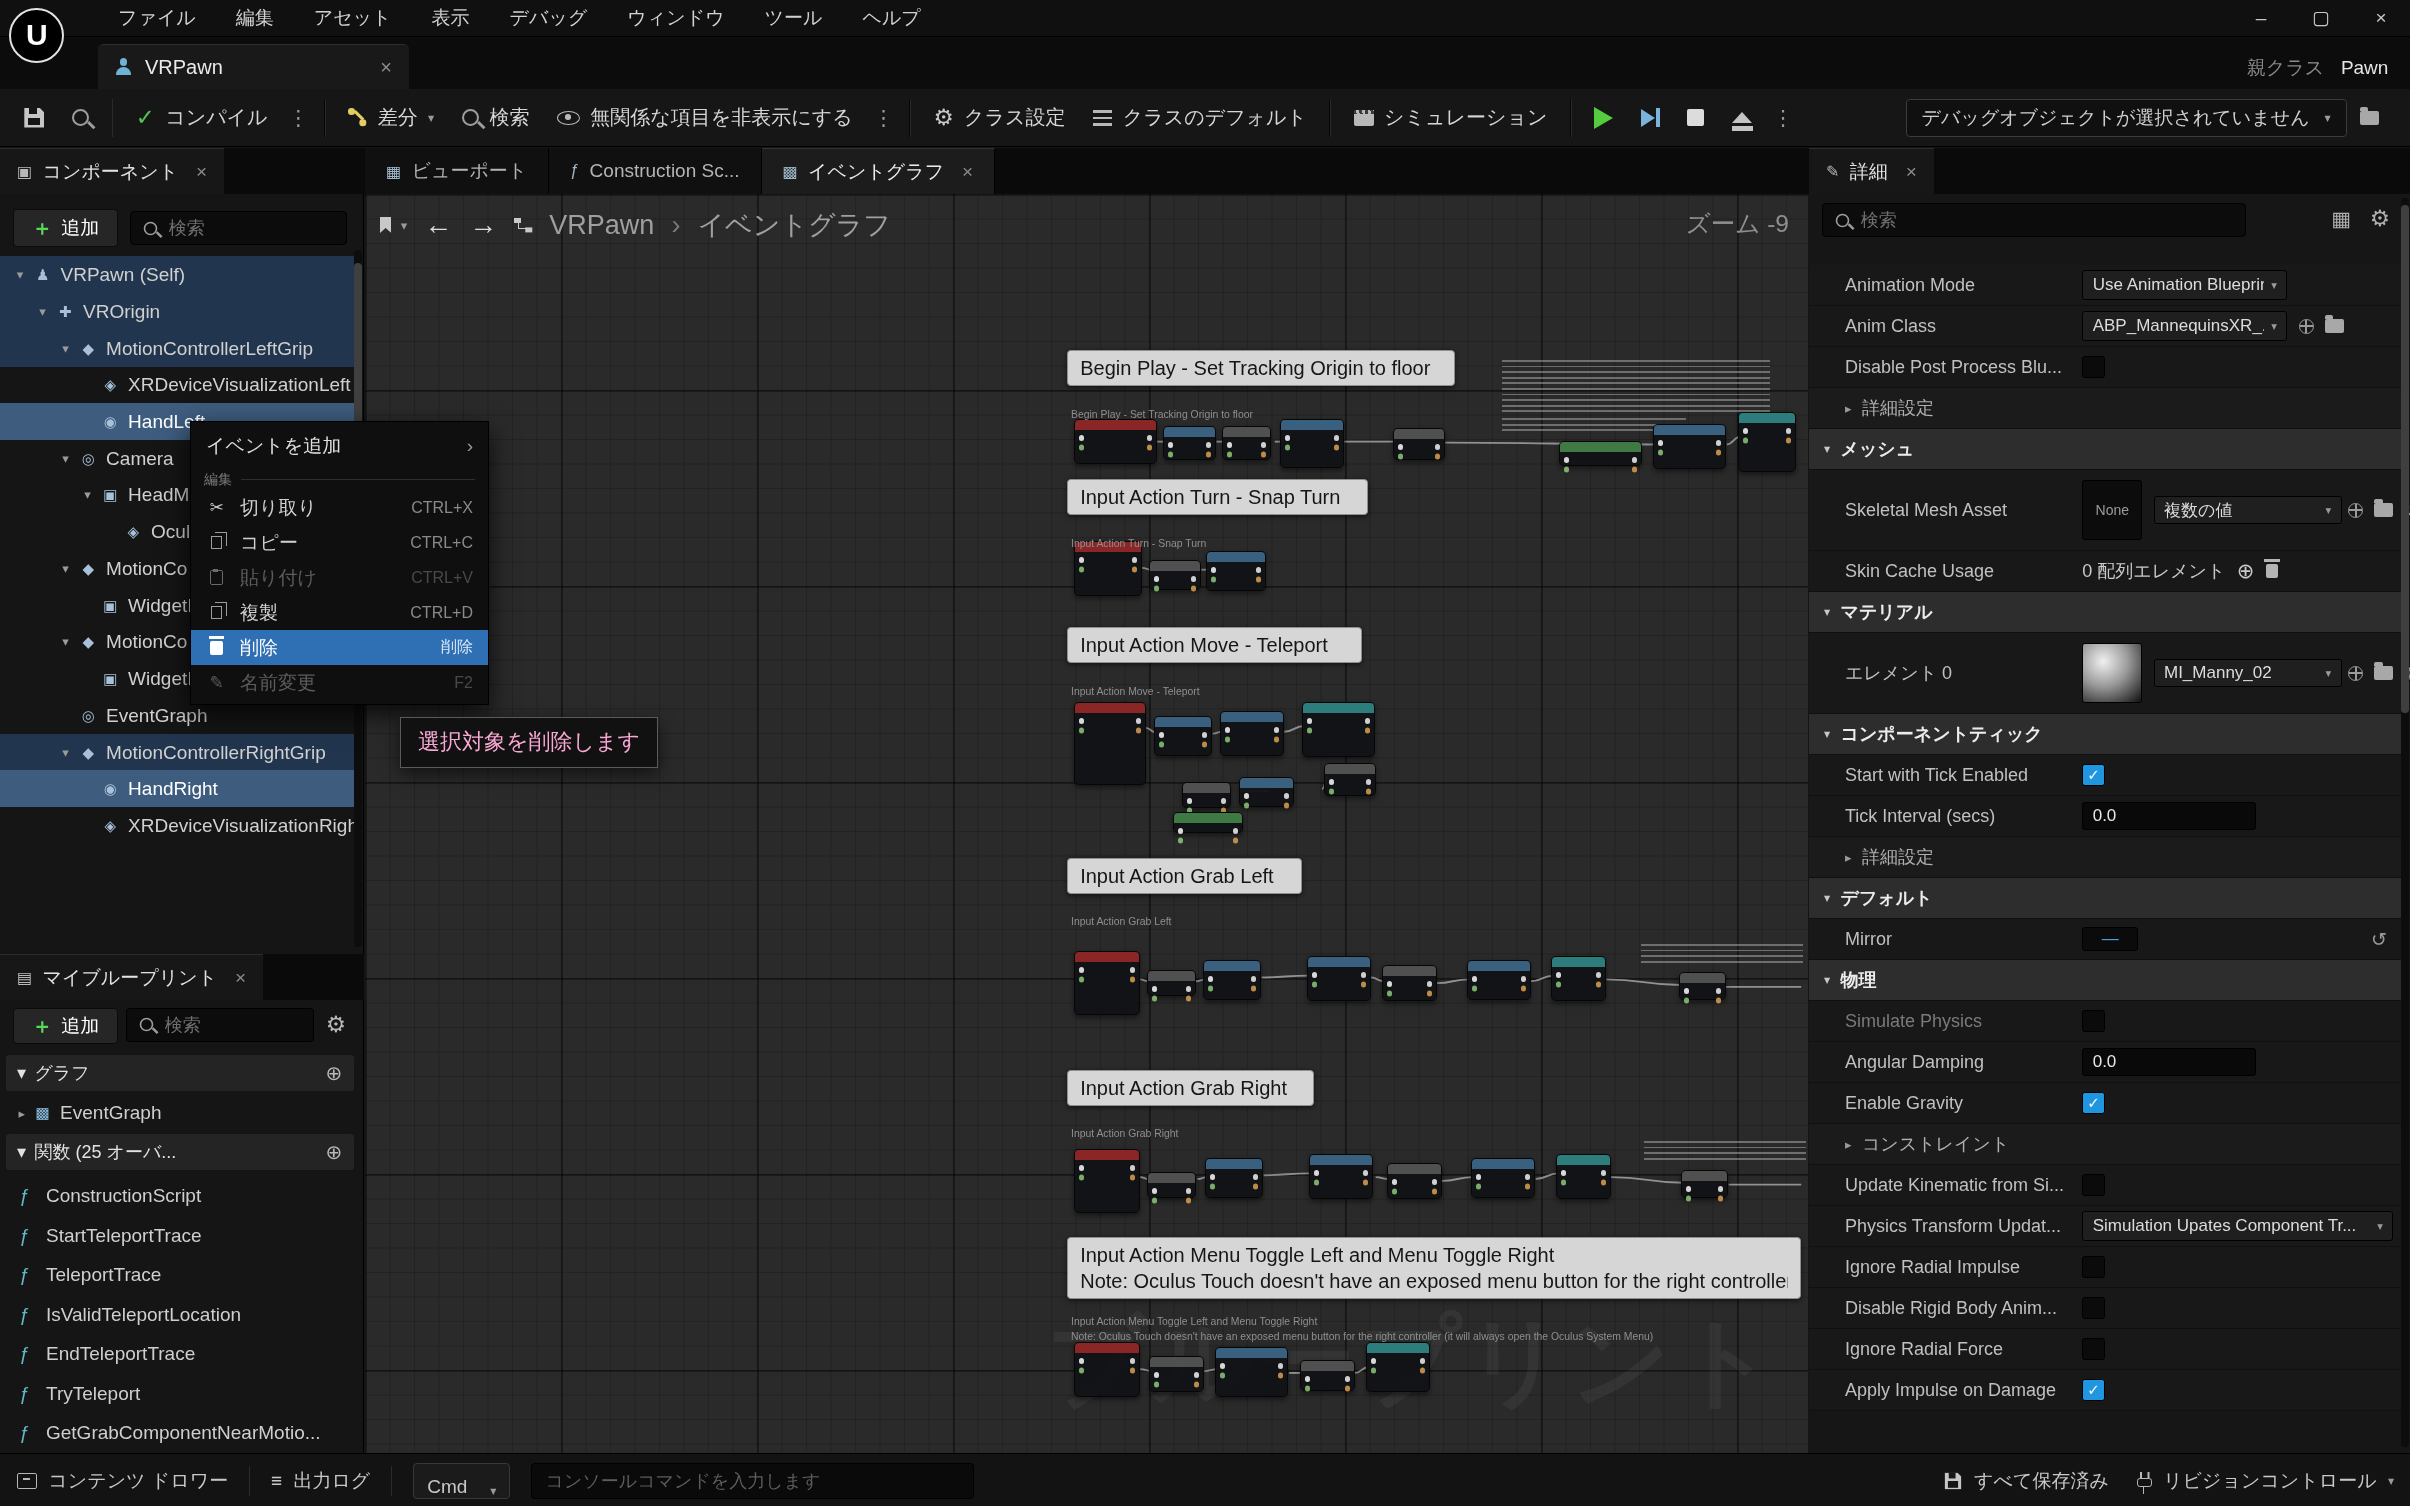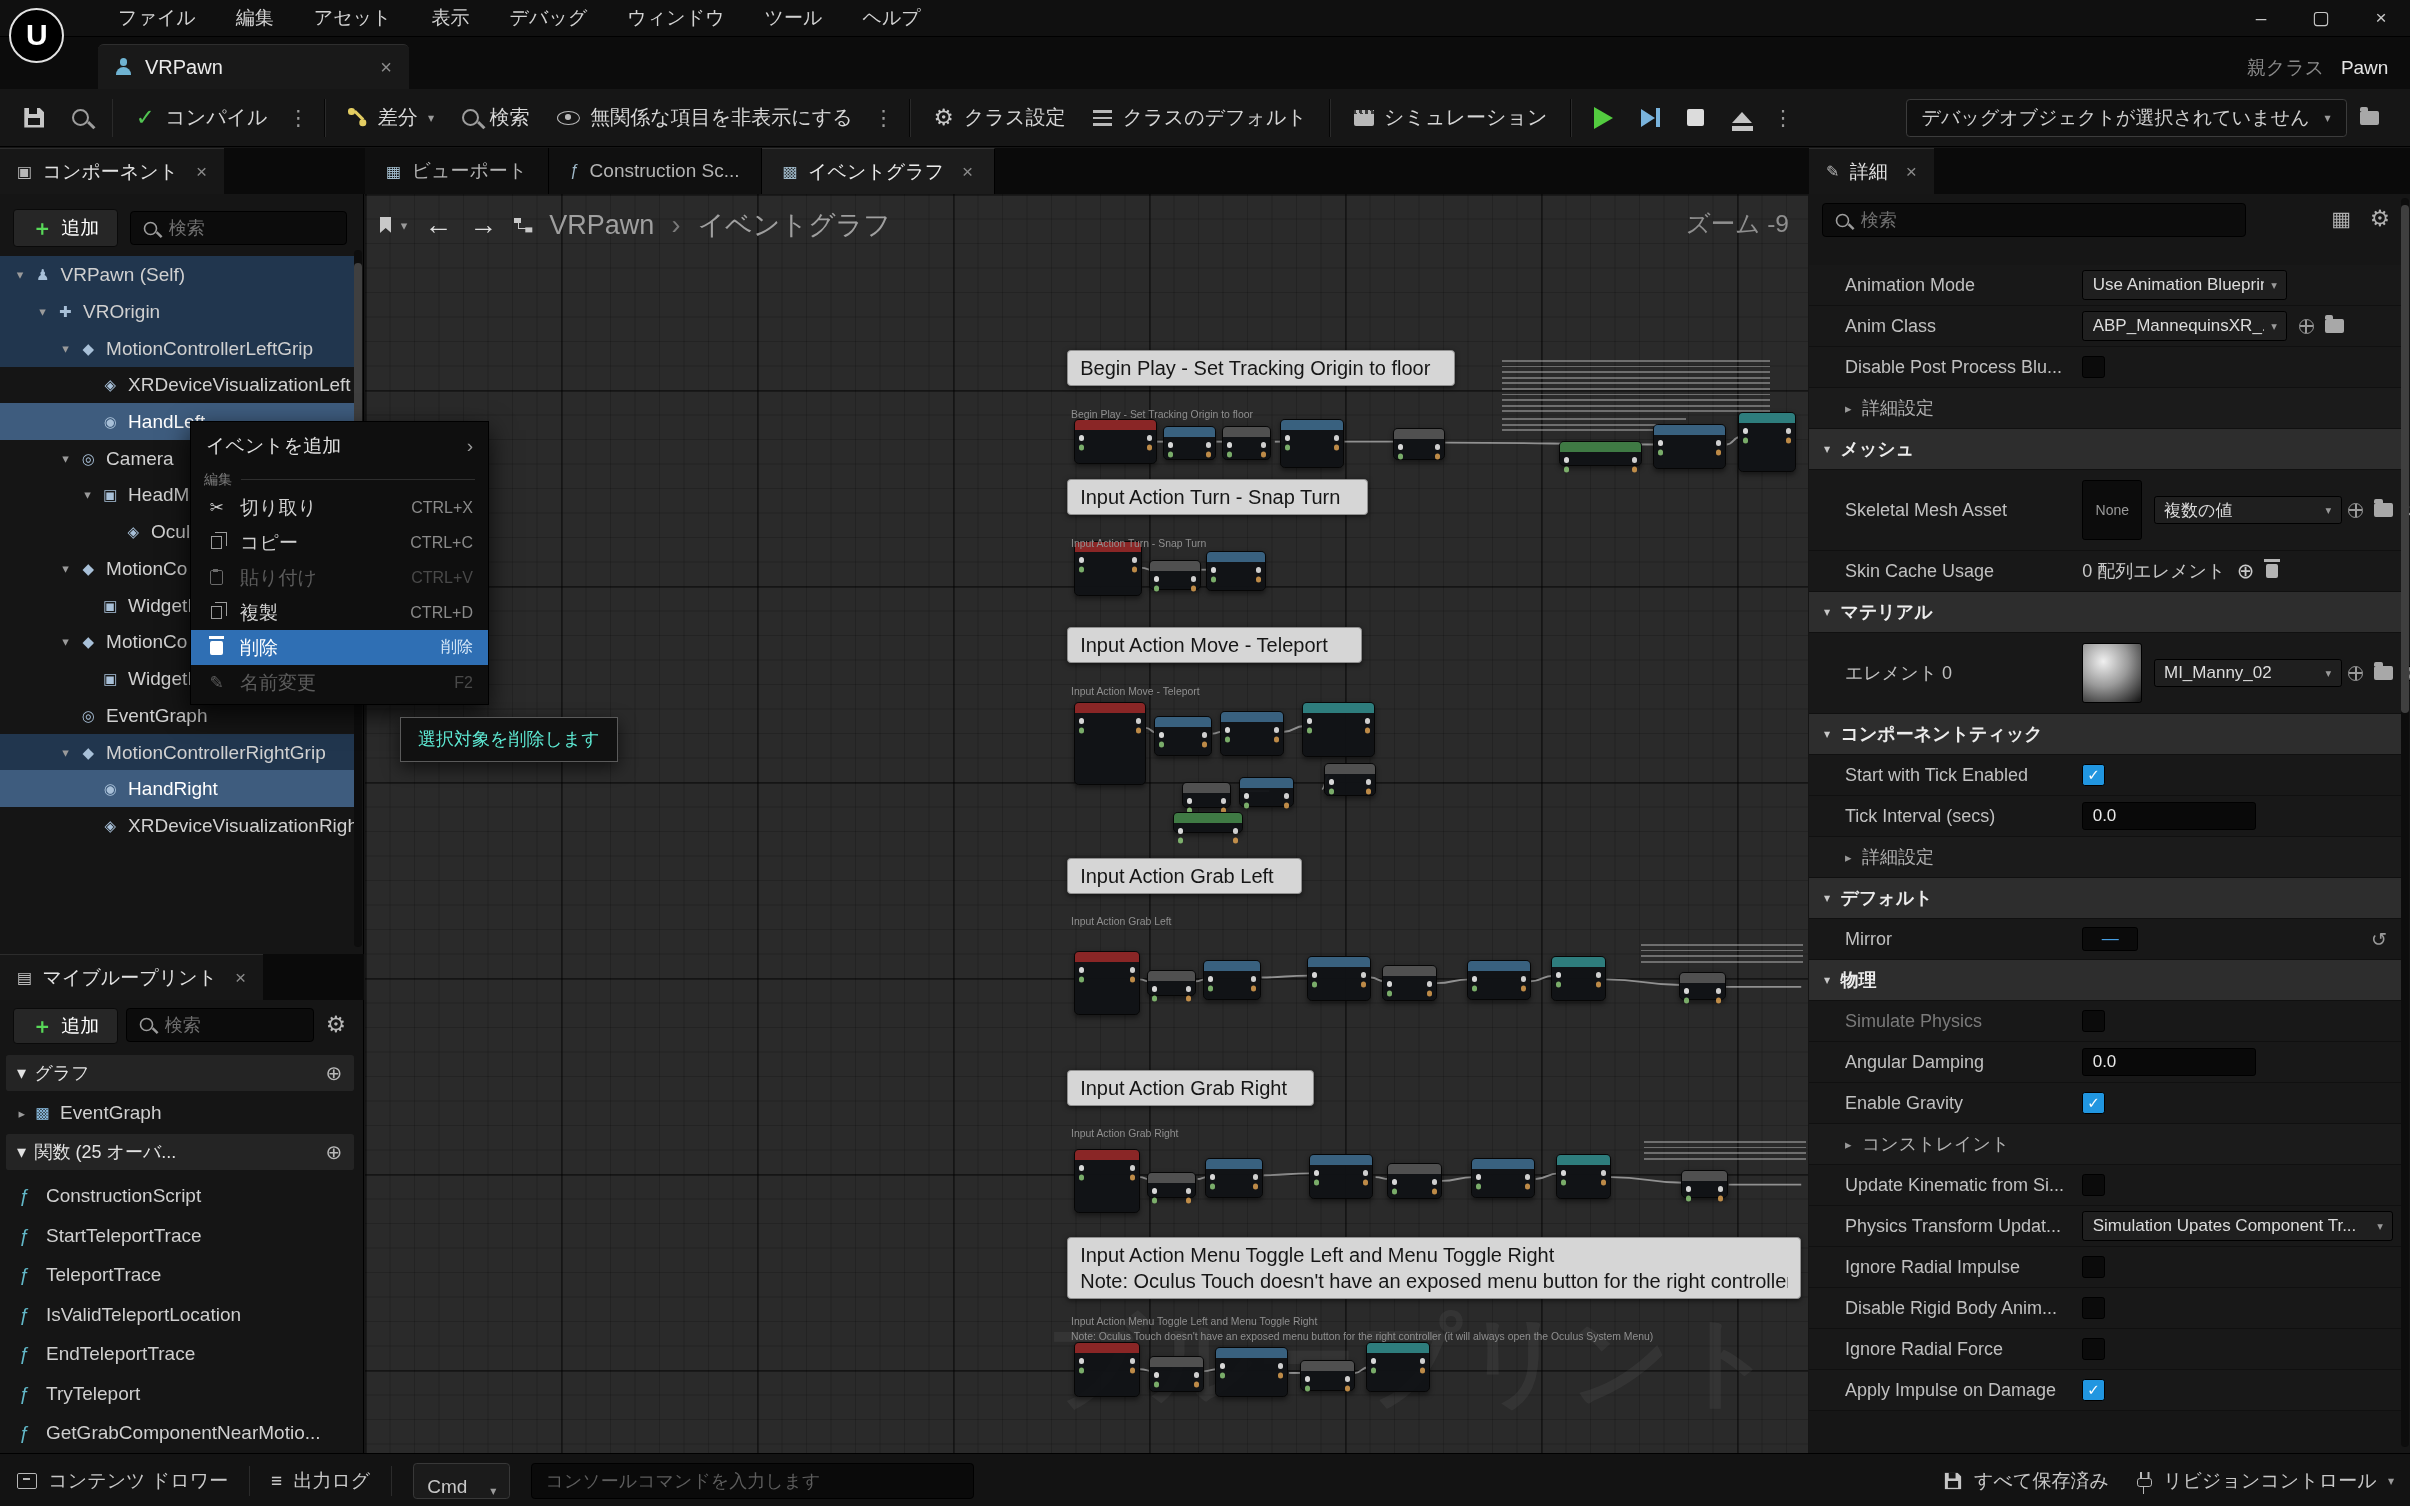--- a/index.html
+++ b/index.html
@@ -102,21 +102,21 @@
 .ctx-item.hl .sc{color:#d9eaf9}
 .ctx-item.dis{color:#5c5c5c}
 .ctx-item.dis .sc{color:#494949}
 .mi-glyph{font-size:17px;color:inherit}
 .mi-copy,.mi-duplicate{width:11.3px;height:13px;border:1.9px solid #9d9d9d;position:relative}
 .mi-copy::before,.mi-duplicate::before{content:"";position:absolute;left:2.8px;top:-5.6px;width:11.3px;height:13px;border-top:1.9px solid #9d9d9d;border-right:1.9px solid #9d9d9d}
 .mi-paste{width:12.2px;height:15px;border:1.9px solid #6a6a6a;border-radius:1.9px;position:relative}
 .mi-paste::before{content:"";position:absolute;top:-2.8px;left:1.9px;width:4.7px;height:3.8px;background:#6a6a6a}
 .mi-delete{width:12.2px;height:14px;background:currentColor;border-radius:1.9px;position:relative}
 .mi-delete::before{content:"";position:absolute;top:-4.7px;left:-1.9px;right:-1.9px;height:2.8px;background:currentColor}
-#tooltip{position:absolute;left:400px;top:717px;background:#111;border:0.9px solid #5a5a5a;padding:9.4px 17px;font-size:18px;color:#5eead4;z-index:60;box-shadow:0 5.6px 17px rgba(0,0,0,.6);white-space:nowrap}
+#tooltip{position:absolute;left:400px;top:717px;background:#111;border:0.9px solid #5a5a5a;padding:9.4px 17px;font-size:22px;color:#f9a8d4;z-index:60;box-shadow:0 5.6px 17px rgba(0,0,0,.6);white-space:nowrap}
 
 #mybp{position:absolute;left:0;top:1000px;width:364px;height:453px;background:#151515;border-right:0.9px solid #000;overflow:hidden}
 #mybp-search{left:126px;top:7.5px;width:188px;height:34px}
 #mybp-gear{position:absolute;right:17px;top:11.3px;font-size:22.6px;color:#b8b8b8}
 .mbp-sec{position:absolute;left:5.6px;right:9.4px;height:36px;background:#242424;border-radius:2.8px;display:flex;align-items:center;padding:0 11.3px;font-size:18px;color:#e2e2e2;gap:8.5px}
 .mbp-sec .plus{margin-left:auto;color:#b8b8b8;font-size:20px}
 .mbp-row{position:absolute;left:5.6px;right:9.4px;height:38px;display:flex;align-items:center;gap:10.4px;padding:0 13px;font-size:19px;color:#cfcfcf;white-space:nowrap;overflow:hidden}
 .mbp-row .exp{color:#9a9a9a;font-size:13px}
 .fn-ic{color:#62b8c8;font-style:italic;font-size:19px;width:17px;flex-shrink:0}
 .gr-ic{color:#8fc3e8;font-size:15px}

